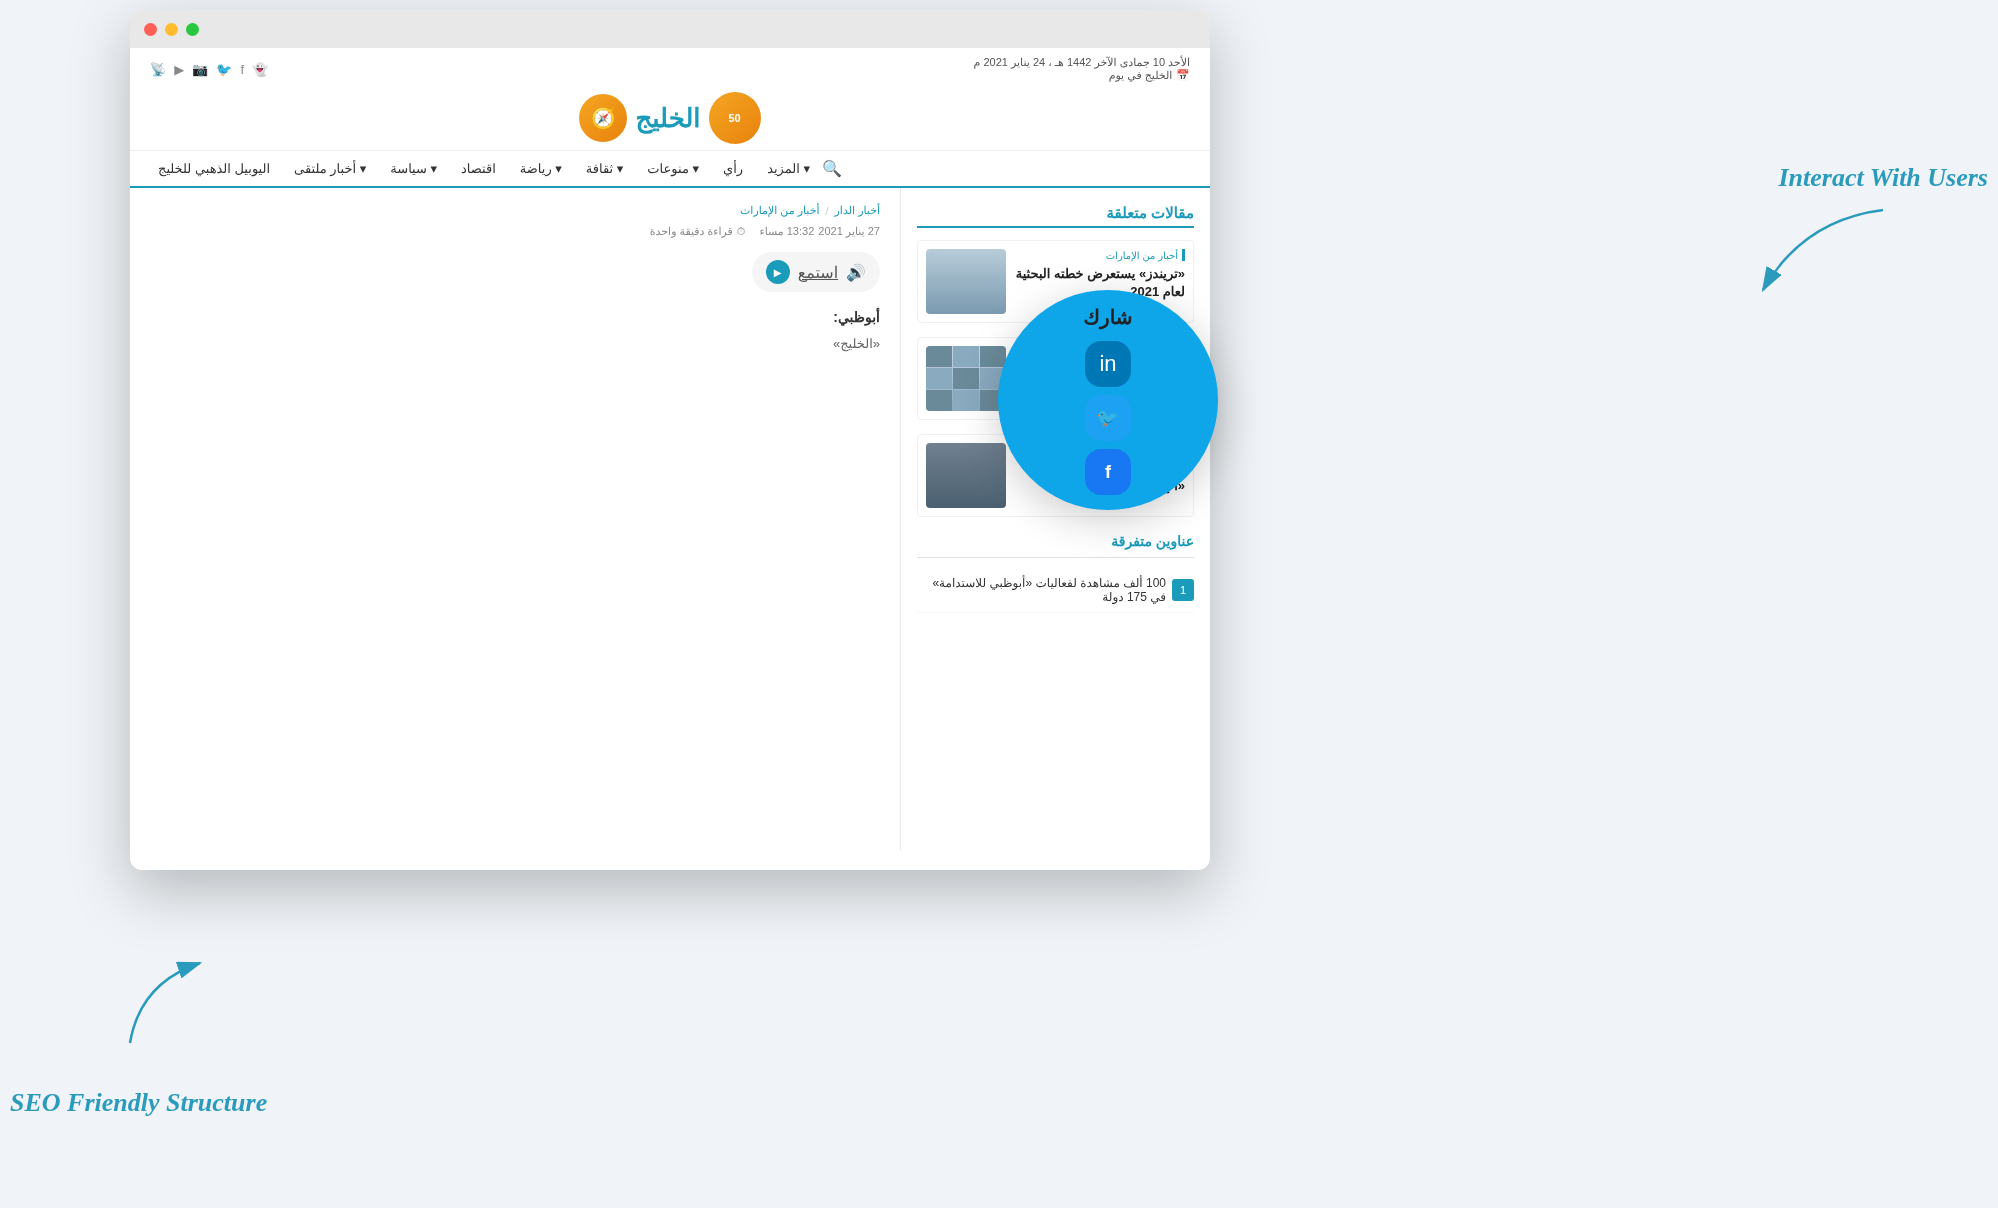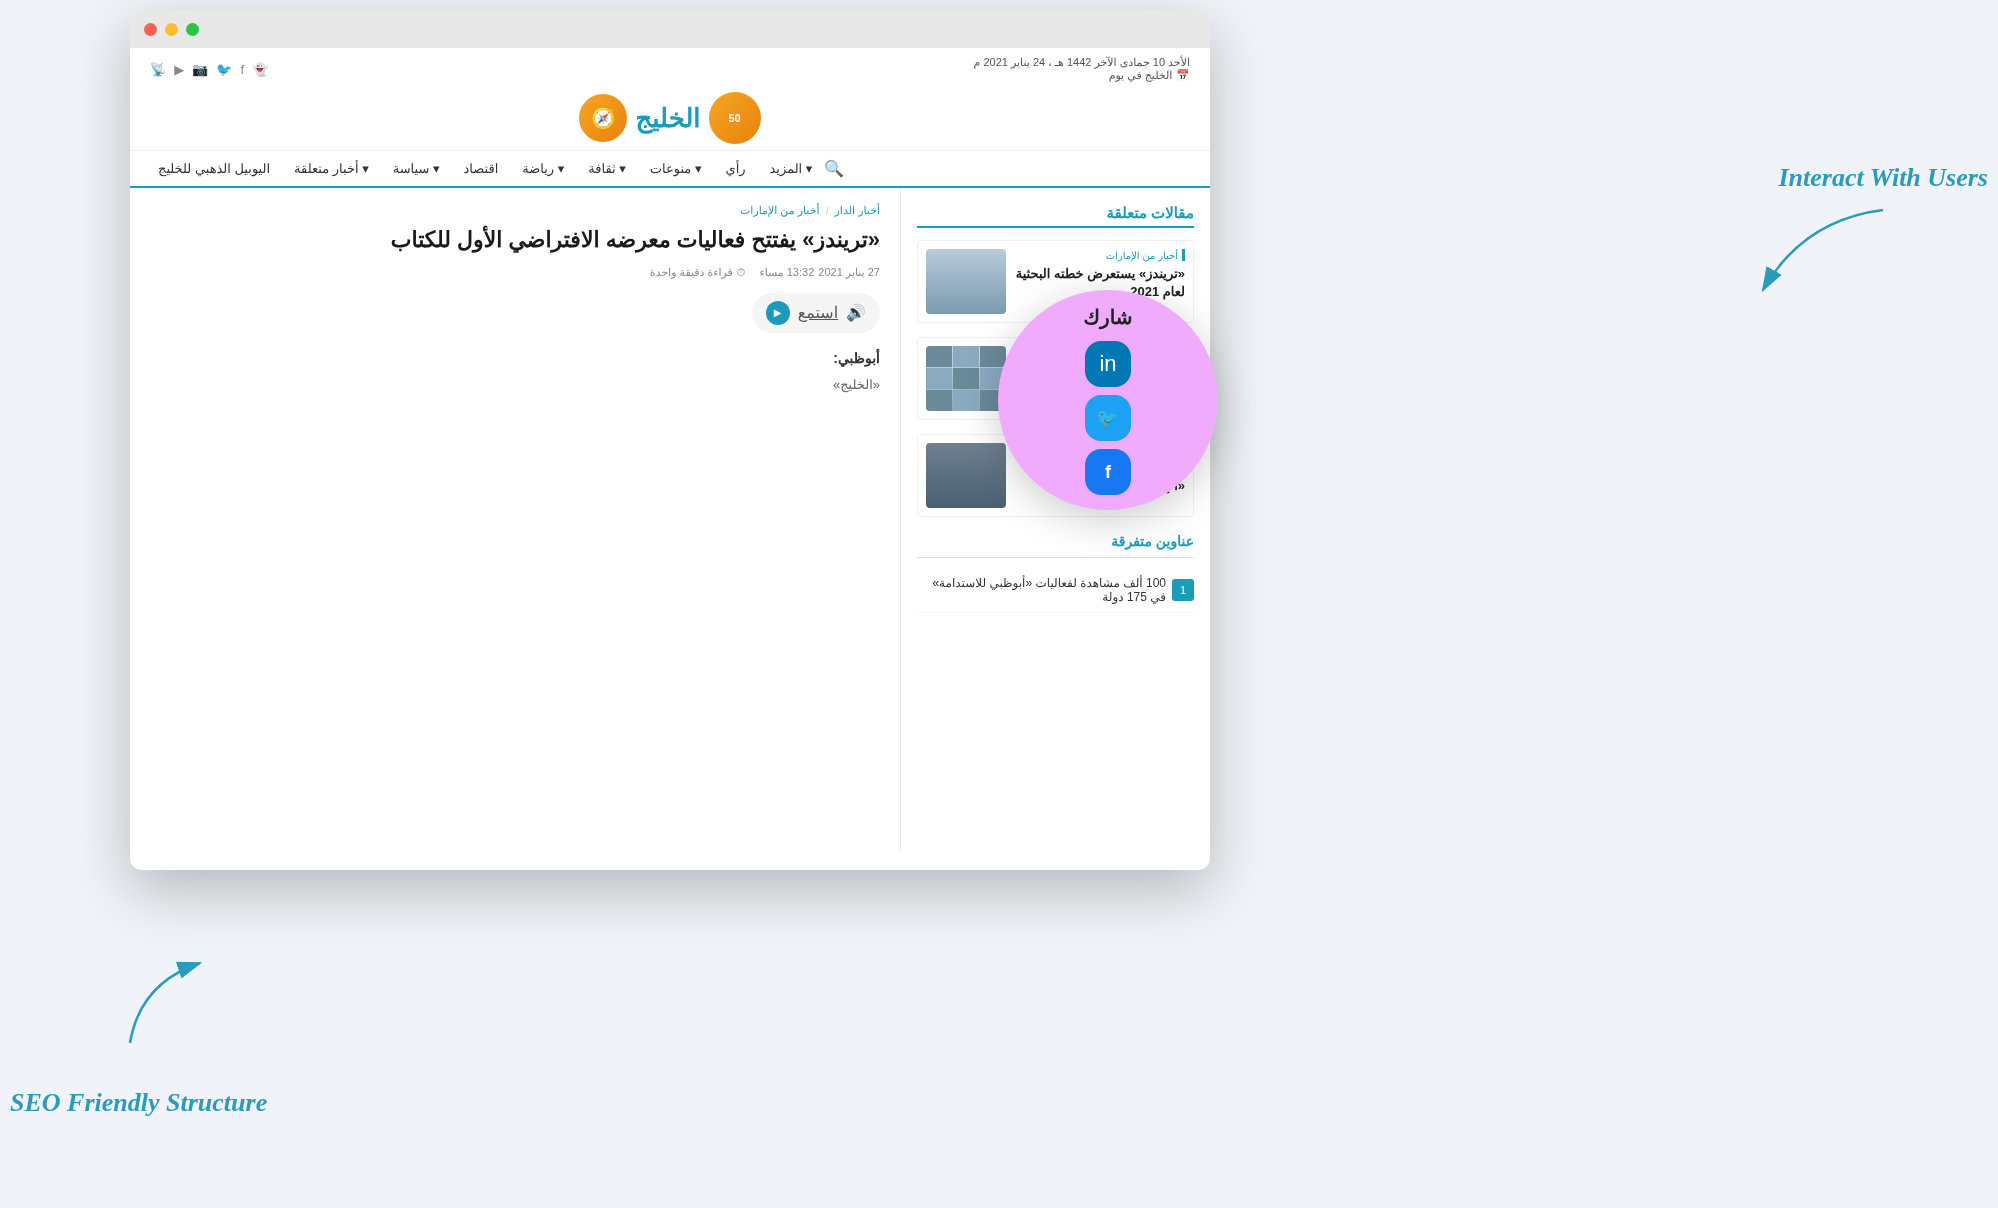--- a/index.html
+++ b/index.html
@@ -395,21 +395,21 @@
     .annotation-arrow {
       position: absolute;
       color: #1a9bba;
     }
 
     
     .share-panel-outer {
       position: absolute;
       right: 780px;
       top: 290px;
-      background: #f0abfc;
+      background: #0ea5e9;
       border-radius: 50%;
       width: 220px;
       height: 220px;
       box-shadow: 0 10px 40px rgba(0,0,0,0.2);
       display: flex;
       flex-direction: column;
       align-items: center;
       justify-content: center;
       gap: 8px;
       z-index: 20;
@@ -519,21 +519,21 @@
 
       <div class="site-nav">
         <span class="nav-search">🔍</span>
         <span class="nav-item">▾ المزيد</span>
         <span class="nav-item">رأي</span>
         <span class="nav-item">▾ منوعات</span>
         <span class="nav-item">▾ ثقافة</span>
         <span class="nav-item">▾ رياضة</span>
         <span class="nav-item">اقتصاد</span>
         <span class="nav-item">▾ سياسة</span>
-        <span class="nav-item">▾ أخبار متعلقة</span>
+        <span class="nav-item">▾ أخبار ملتقى</span>
         <span class="nav-item">اليوبيل الذهبي للخليج</span>
       </div>
     </div>
 
     <div class="site-main">
 
       <div class="sidebar">
         <div class="sidebar-section-title">مقالات متعلقة</div>
 
         <div class="sidebar-card">
@@ -594,21 +594,20 @@
       </div>
 
       <div class="article-area">
 
         <div class="article-breadcrumb">
           <span class="breadcrumb-link">أخبار الدار</span>
           <span class="breadcrumb-sep">/</span>
           <span class="breadcrumb-link">أخبار من الإمارات</span>
         </div>
 
-        <h1 class="article-title">«تريندز» يفتتح فعاليات معرضه الافتراضي الأول للكتاب</h1>
 
         <div class="article-meta">
           <div class="article-meta-item">
             <span>27 يناير 2021</span>
             <span>13:32 مساء</span>
           </div>
           <div class="article-meta-item">
             <span>⏱</span>
             <span>قراءة دقيقة واحدة</span>
           </div>

